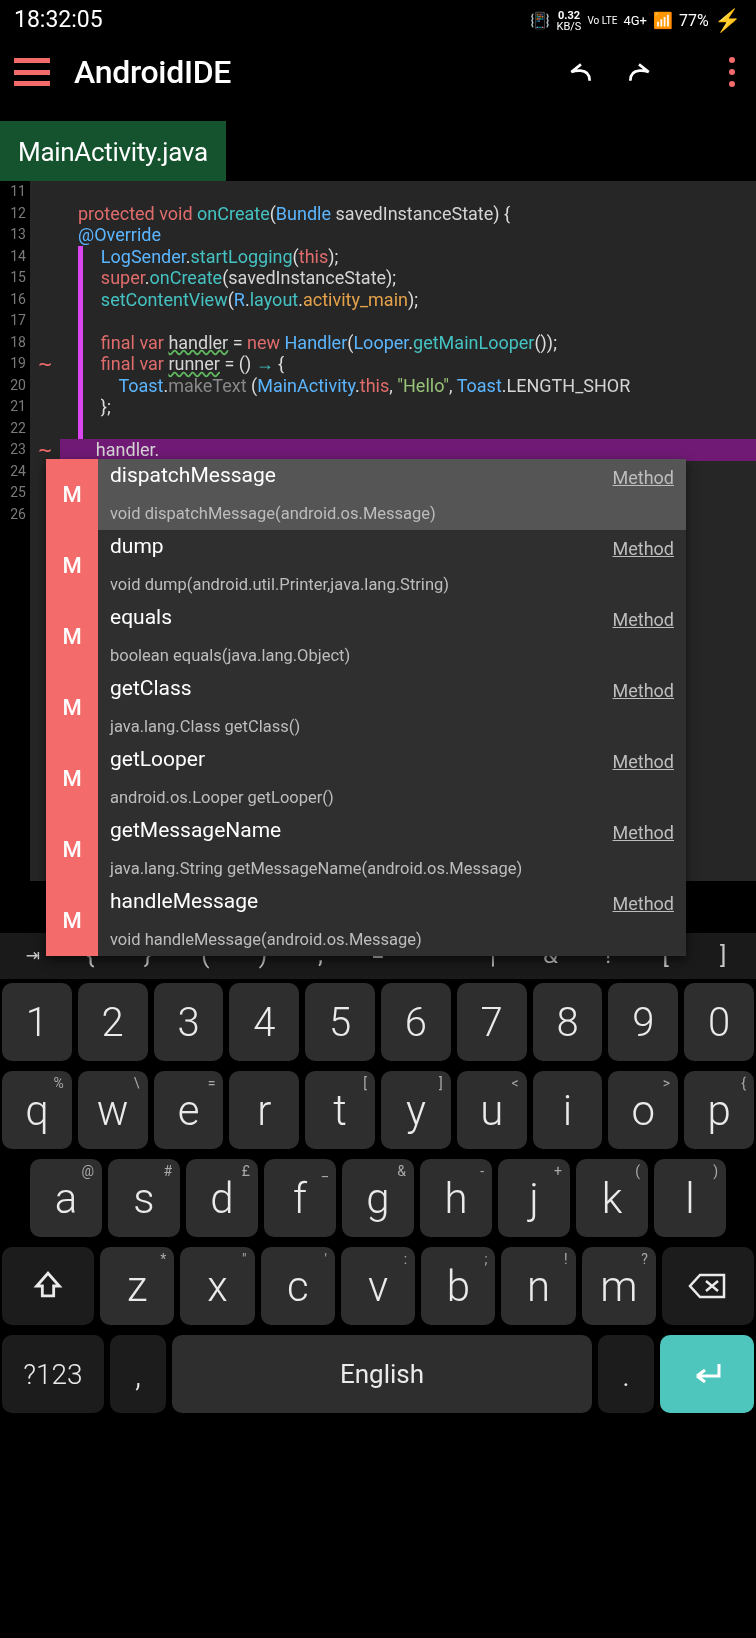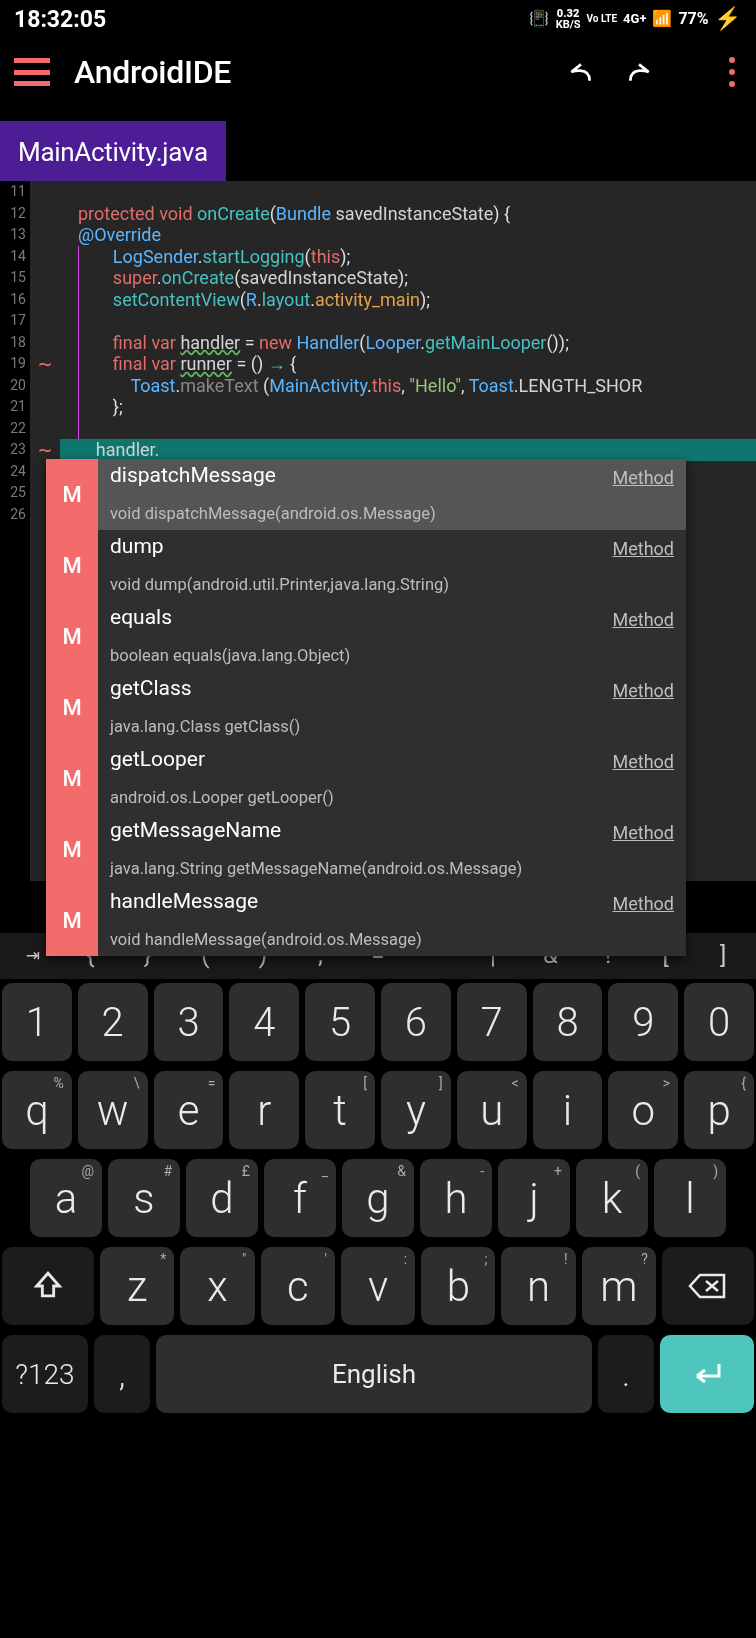--- a/index.html
+++ b/index.html
@@ -1,58 +1,58 @@
 <!DOCTYPE html>
 <html><head>
 <meta charset="utf-8">
 <style>
 * { margin:0; padding:0; box-sizing:border-box; font-family: -apple-system, Roboto, sans-serif; }
 html,body { background:#000; color:#fff; width:756px; height:1638px; overflow:hidden; }
 .mono { font-family: "DejaVu Sans Mono", Consolas, monospace; }
 
 
-.status-bar { display:flex; justify-content:space-between; align-items:flex-start; padding:6px 14px 2px; font-size:23px; font-weight:700;gap:40px; }
+.status-bar { display:flex; justify-content:space-between; align-items:flex-end; padding:6px 14px 2px; font-size:23px; font-weight:400;gap:40px; }
 .status-right { display:flex; align-items:center; gap:6px; font-size:16px; }
 .status-right .speed { display:flex; flex-direction:column; align-items:center; line-height:1; font-size:11px;}
 .status-right .bolt { color:#4cd964; font-size:22px;}
 
 
 .app-bar { display:flex; align-items:center; gap:24px; padding:18px 10px 10px 14px; }
 .hamburger { width:36px; height:28px; display:flex; flex-direction:column; justify-content:space-between; }
 .hamburger span { display:block; height:5px; background:#f36b6b; width:100%; }
 .app-title { font-size:32px; font-weight:500; letter-spacing:-0.3px; }
 .app-bar .spacer { flex:1; }
 .undo,.redo { width:34px; height:26px; }
 .overflow-dots { width:28px; display:flex; flex-direction:column; gap:6px; align-items:center; }
 .overflow-dots i { width:6px; height:6px; border-radius:50%; background:#f36b6b; display:block; }
 
 
 .tab-strip { padding:20px 0 0 0; }
-.tab { display:inline-block; background:#4c1d95; color:#fff; padding:16px 18px 14px; font-size:26px; font-weight:400; letter-spacing:-0.3px;}
+.tab { display:inline-block; background:#14532d; color:#fff; padding:16px 18px 14px; font-size:26px; font-weight:400; letter-spacing:-0.3px;}
 
 
 .editor { display:flex; background:#262626; height:700px; position:relative; font-size:18px; line-height:21.5px;}
 .gutter { background:#000; width:30px; color:#7a7a7a; text-align:right; padding:0 4px 0 0; font-size:14px; line-height:21.5px;}
 .gutter div { height:21.5px; }
 .err-gutter { width:30px; background:#262626; font-size:22px; line-height:21.5px; text-align:center; }
 .err-gutter div { height:21.5px; }
 .err-mark { color:#f36b6b; font-family:monospace; }
 .code-area { flex:1; background:#262626; overflow:hidden; padding-left:18px;}
 .code-line { height:21.5px; white-space:pre; }
-.hl-line { background:#0f766e; height:21.5px; margin-left:-48px; padding-left:48px;}
+.hl-line { background:#701a75; height:21.5px; margin-left:-48px; padding-left:48px;}
 
 .kw-blue { color:#5bb6ff; }
 .kw-red { color:#e06c6c; }
 .kw-cyan { color:#45c2c2; }
 .kw-orange { color:#e5a24a; }
 .kw-str { color:#98c379; }
 .kw-white { color:#d4d4d4; }
 .kw-gray { color:#888; }
 .punct { color:#dcdcdc; }
-.guide { border-left:1px solid #d946ef; margin-left:0px; padding-left:16px;}
+.guide { border-left:5px solid #d946ef; margin-left:0px; padding-left:0;}
 .under-green { text-decoration:wavy underline #5fb85f; }
 
 
 .autocomplete { position:absolute; left:46px; top:278px; width:640px; background:#2f2f2f; box-shadow:0 4px 10px rgba(0,0,0,.6); }
 .ac-item { display:flex; align-items:stretch; }
 .ac-icon { width:52px; background:#f36b6b; color:#fff; display:flex; align-items:center; justify-content:center; font-size:22px; font-weight:500; }
 .ac-body { flex:1; padding:6px 12px; position:relative;}
 .ac-item.selected .ac-body { background:#555; }
 .ac-name { font-size:21px; }
 .ac-sig { font-size:16.5px; color:#bdbdbd; margin-top:16px;}
@@ -74,21 +74,21 @@
 .key.alpha { flex:1; }
 .key sup { position:absolute; top:4px; right:8px; font-size:14px; color:#aaa; font-weight:400;}
 .row2 .key { flex:1 }
 .row3 { padding:0 28px; }
 .row3 .key { flex:1; }
 .row4 { }
 .row4 .key { flex:1; }
 .row4 .shift, .row4 .backspace { width:92px; flex:none; background:#1c1c1c;}
 .row5 { }
 .row5 .key { background:#1c1c1c; }
-.row5 .switch { width:86px; font-size:28px;}
+.row5 .switch { width:102px; font-size:28px;}
 .row5 .comma { width:56px; font-size:34px;}
 .row5 .space { flex:1; background:#2e2e2e; font-size:26px; font-weight:400;}
 .row5 .period { width:56px; font-size:34px;}
 .row5 .enter { width:94px; background:#4fc6bd; }
 </style>
 </head>
 <body>
 
 <div class="status-bar">
   <div>18:32:05</div>

